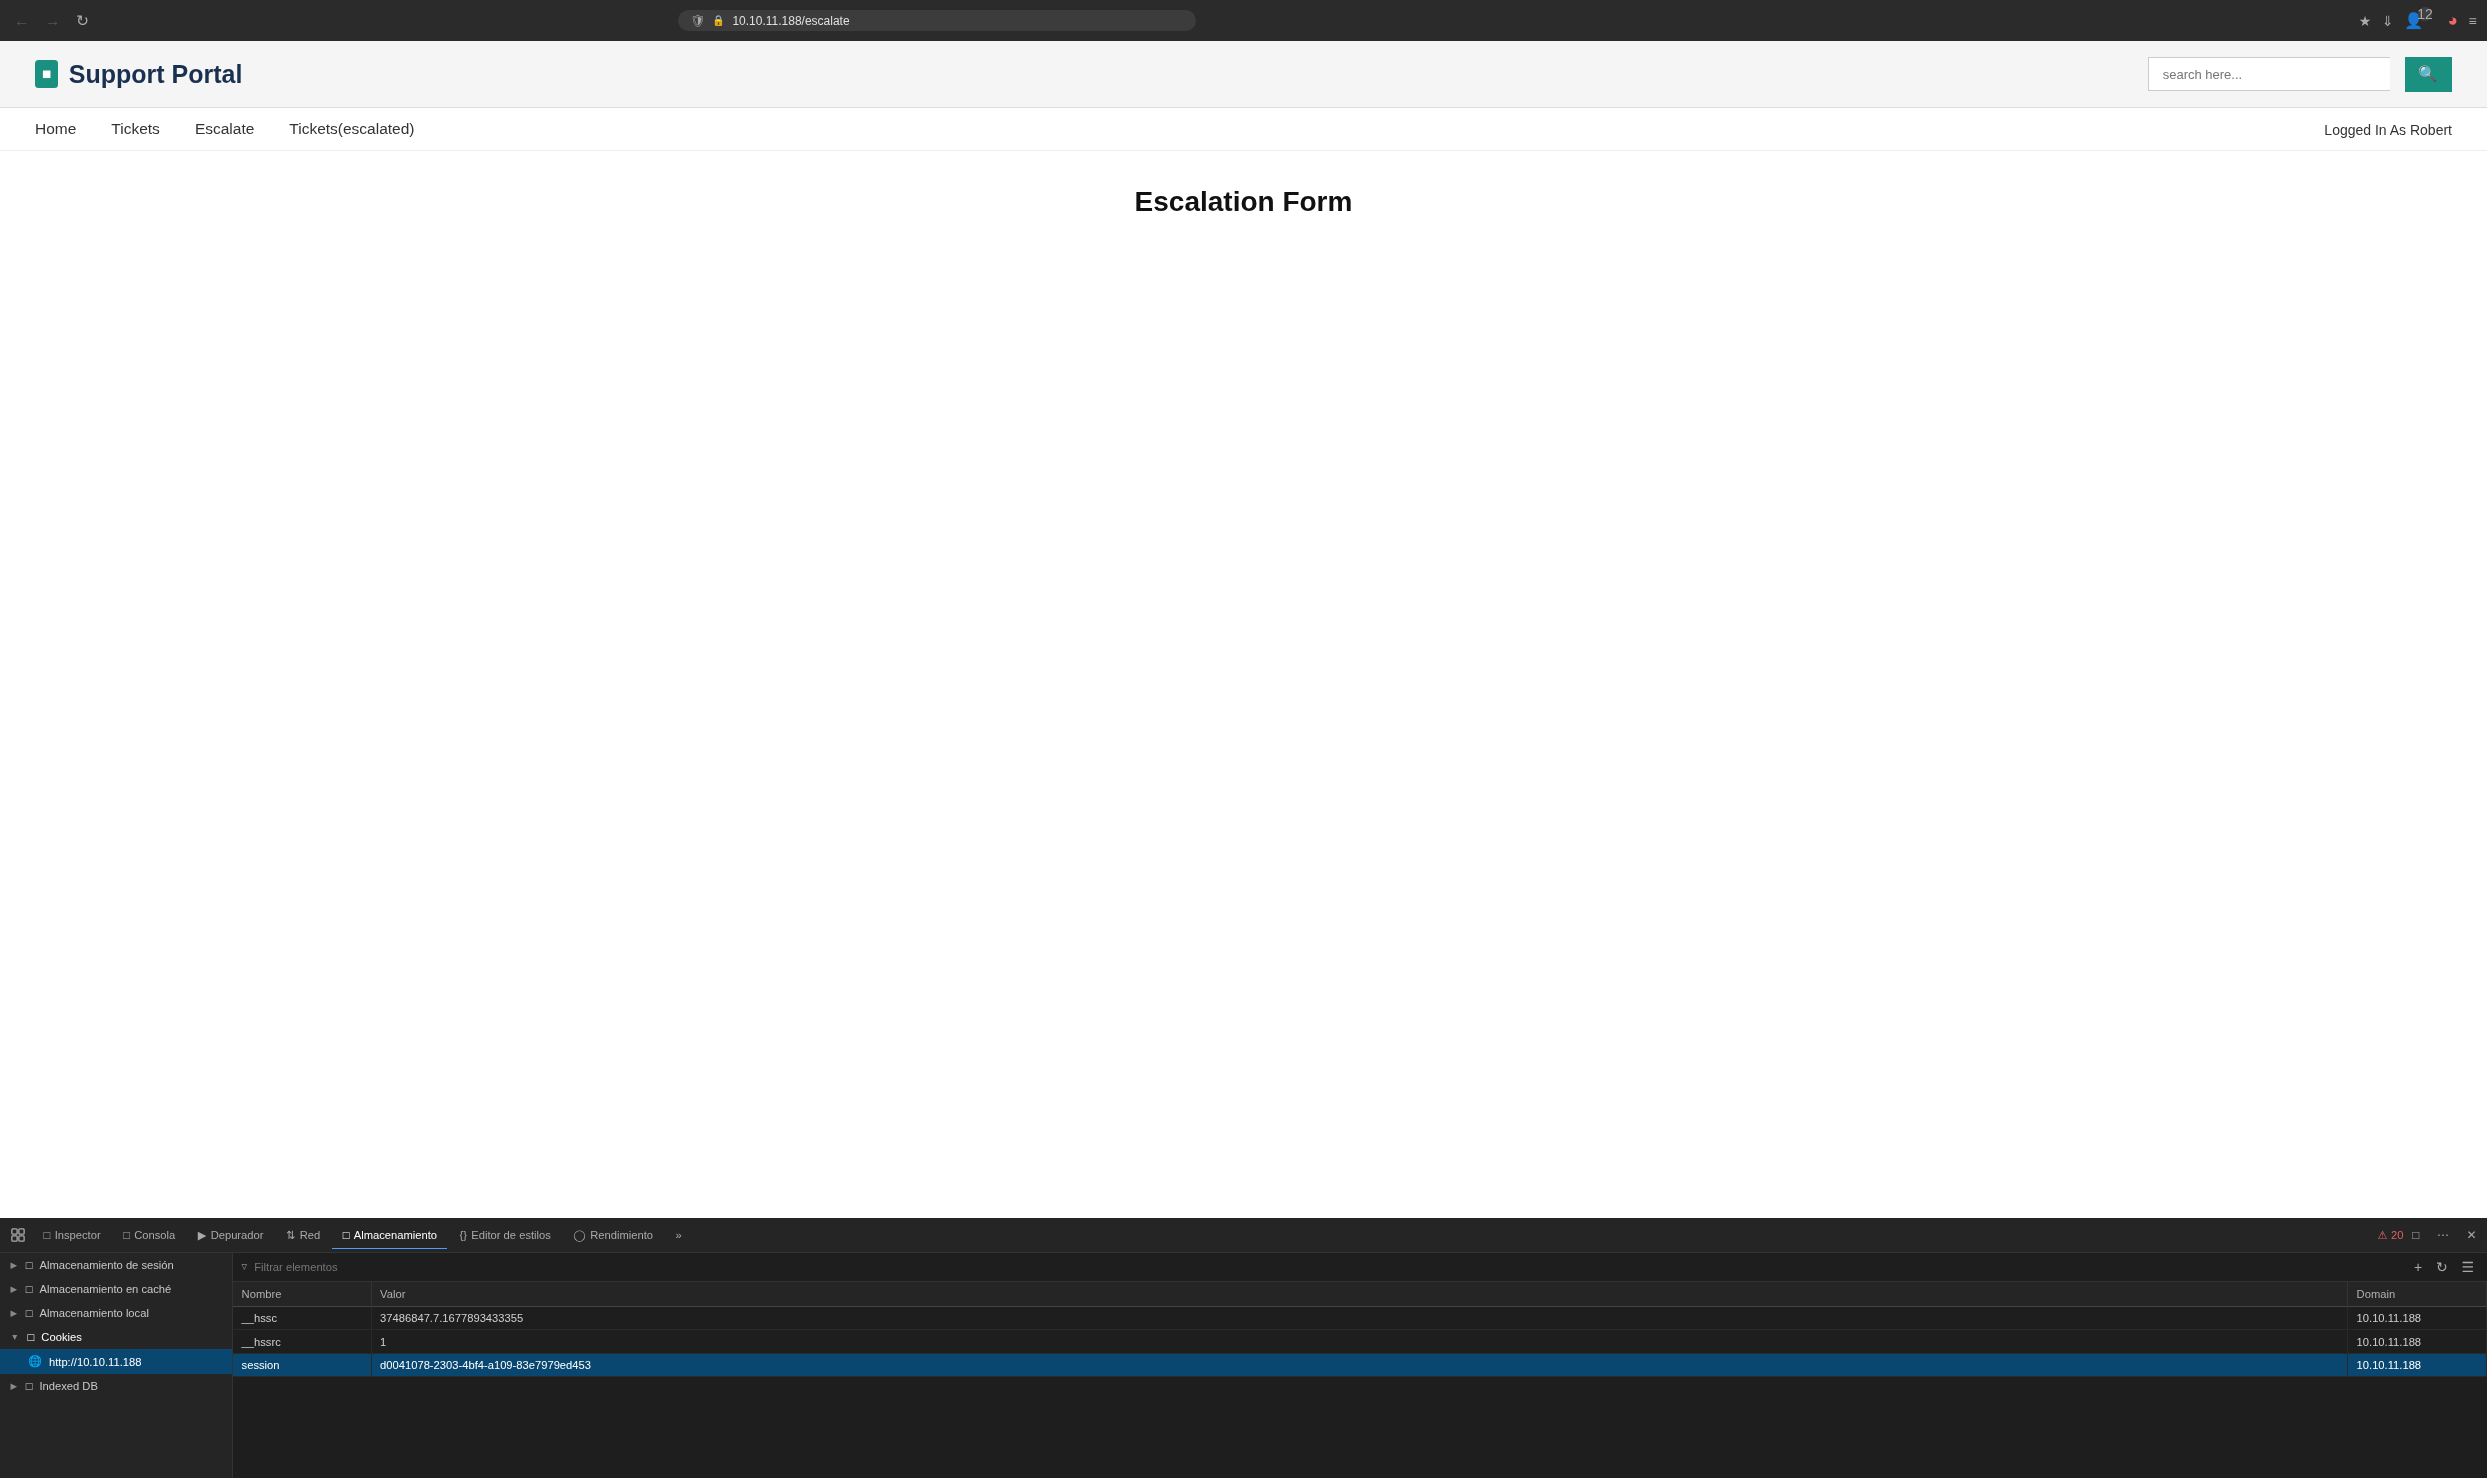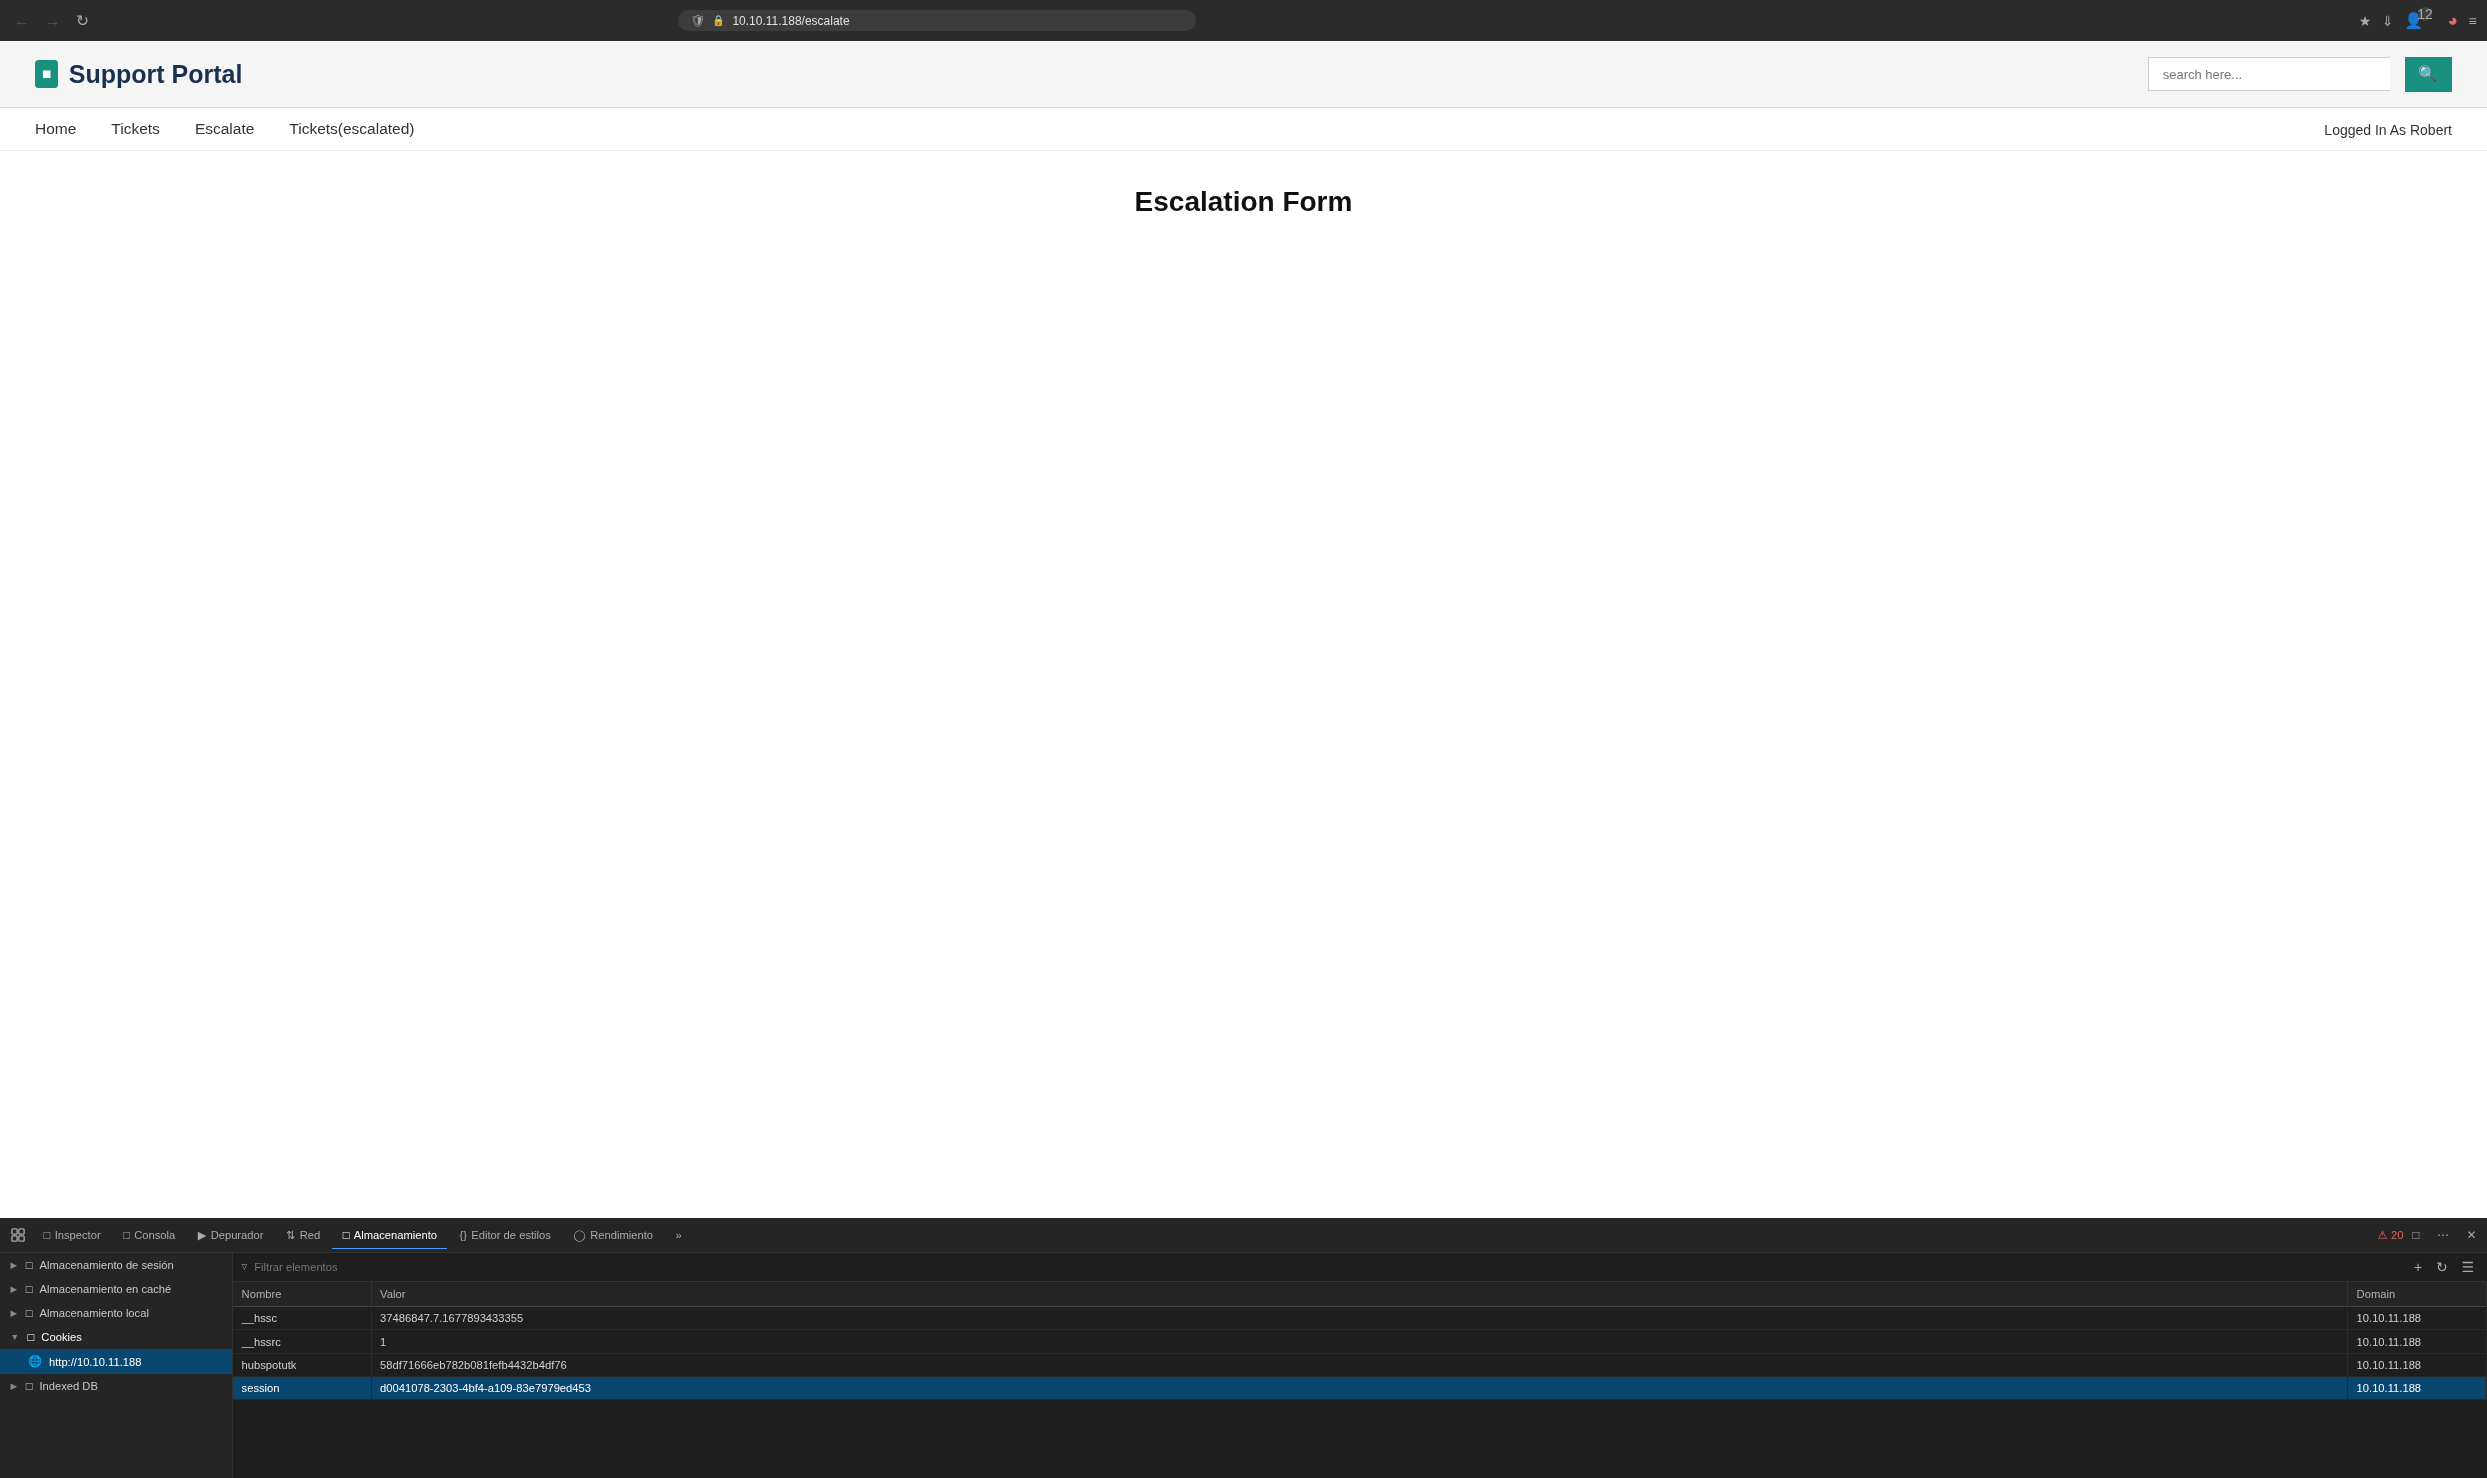--- a/index.html
+++ b/index.html
@@ -449,25 +449,20 @@
           <tr>
                 <td>__hssc</td>
                 <td>37486847.7.1677893433355</td>
                 <td>10.10.11.188</td>
               </tr>
               <tr>
                 <td>__hssrc</td>
                 <td>1</td>
                 <td>10.10.11.188</td>
               </tr>
-              <tr>
-                <td>hubspotutk</td>
-                <td>58df71666eb782b081fefb4432b4df76</td>
-                <td>10.10.11.188</td>
-              </tr>
               <tr class="highlighted">
                 <td>session</td>
                 <td>d0041078-2303-4bf4-a109-83e7979ed453</td>
                 <td>10.10.11.188</td>
               </tr>
             </tbody>
         </table>
       </div>
 
     </div>

